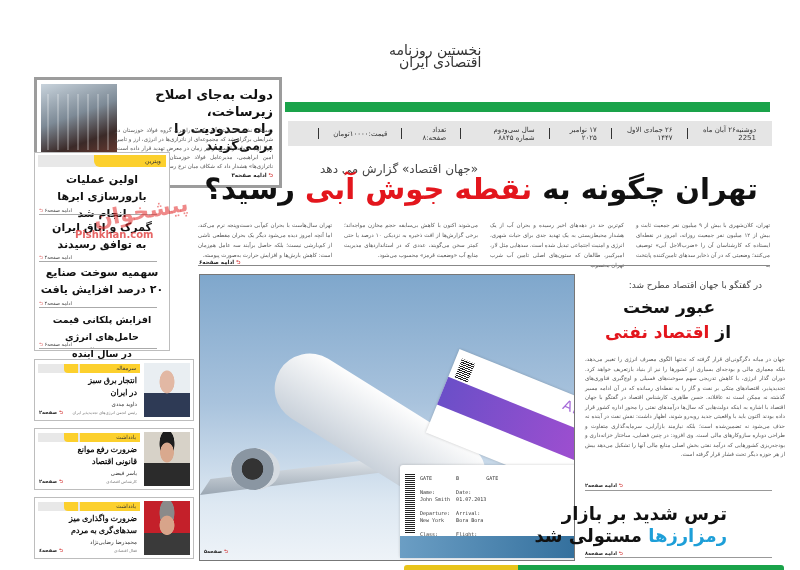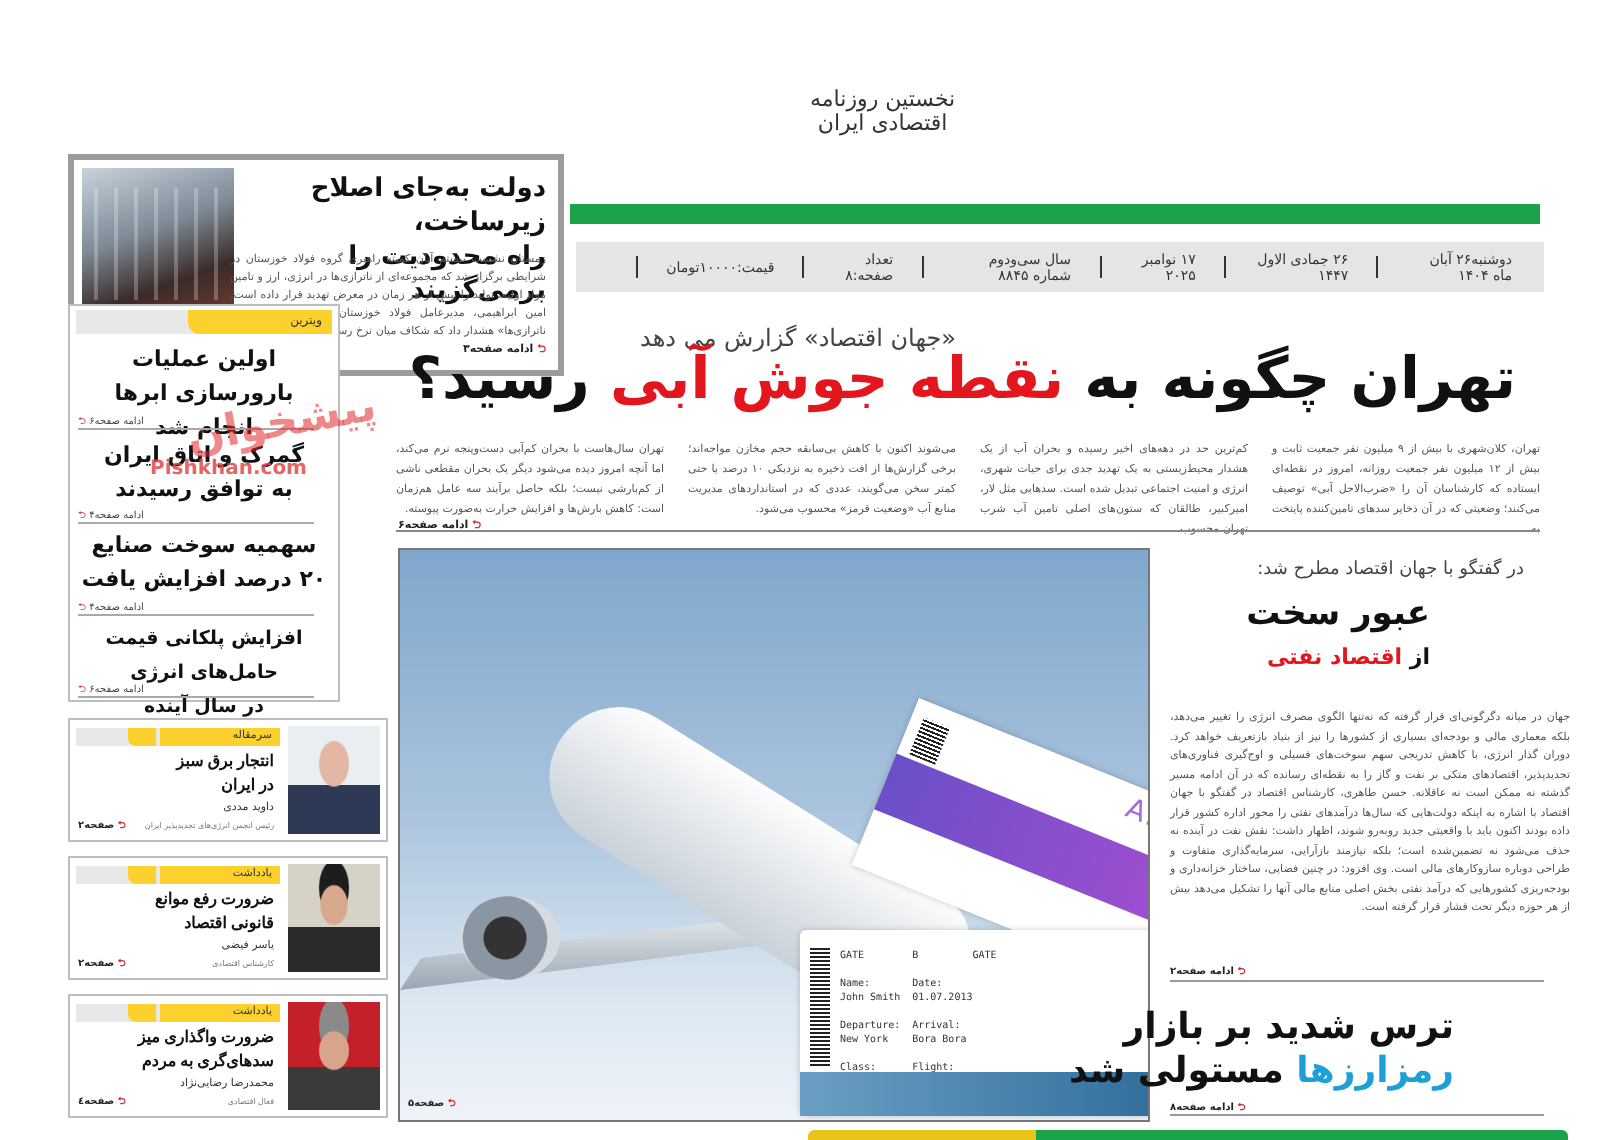--- a/index.html
+++ b/index.html
@@ -4,21 +4,21 @@
 <style>
   * { box-sizing: border-box; margin: 0; padding: 0; }
   html, body { width: 800px; height: 570px; background: #ffffff; overflow: hidden; }
   body { font-family: "DejaVu Sans", sans-serif; color: #1a1a1a; position: relative; direction: rtl; }
   .abs { position: absolute; }
 
   
   .masthead { left: 285px; top: 28px; width: 485px; height: 90px; }
   .logo-text { position: absolute; right: 20px; top: 2px; font-family: "DejaVu Sans", sans-serif; font-weight: bold; font-size: 74px; color: #1aa34a; letter-spacing: -4px; line-height: 84px; }
   .logo-bar { position: absolute; left: 0; right: 0; bottom: 6px; height: 10px; background: #1aa34a; }
-  .tagline { position: absolute; left: 120px; top: 16px; font-size: 11px; color: #333; text-align: center; line-height: 12px; }
+  .tagline { position: absolute; left: 104px; top: 16px; font-size: 14px; color: #333; line-height: 12px; }
 
   .infobar { left: 288px; top: 121px; width: 484px; height: 25px; background: #e5e5e5; display: flex; align-items: center; justify-content: flex-start; padding: 0 16px; gap: 0; font-size: 7px; color: #333; }
   .infobar .sep { width: 1.5px; height: 11px; background: #333; margin: 0 14px; }
 
   
   .teaser { left: 34px; top: 34px; width: 248px; height: 111px; border: 3px solid #9c9c9c; background: #fff; margin-top: 43px; }
   .teaser-img { position: absolute; left: 4px; top: 4px; width: 76px; height: 96px; background: linear-gradient(160deg, #c8d3dc 0%, #7d8a96 35%, #3b2a28 60%, #6b3a30 80%, #2a1e1e 100%); }
   .teaser-img::before { content: ""; position: absolute; inset: 10px 6px 30px 6px; background: repeating-linear-gradient(90deg, rgba(255,255,255,.25) 0 2px, transparent 2px 10px); }
   .teaser-title { position: absolute; right: 6px; top: 6px; width: 156px; font-weight: bold; font-size: 13px; line-height: 17px; text-align: right; color: #111; }
   .teaser-body { position: absolute; right: 6px; top: 46px; width: 158px; font-size: 5.5px; line-height: 9px; color: #555; text-align: justify; }
@@ -67,21 +67,21 @@
   .feature-title-box { position: absolute; right: 10px; top: 10px; width: 183px; height: 95px; background: rgba(255,255,255,.88); }
   .ft-kicker { position: absolute; right: 6px; top: 4px; font-size: 9px; font-weight: bold; color: #222; }
   .ft-line1 { position: absolute; right: 6px; top: 18px; font-size: 23px; font-weight: bold; color: #111; white-space: nowrap; }
   .ft-line2 { position: absolute; right: 6px; top: 52px; font-size: 23px; font-weight: bold; color: #111; white-space: nowrap; }
   .ft-line2 .blue { color: #1e9fd8; }
   .feature-page { position: absolute; left: 4px; bottom: 4px; font-size: 5px; color: #222; font-weight: bold; }
 
   
   .rc-kicker { right: 38px; top: 280px; font-size: 9px; color: #444; }
   .rc-title1 { right: 85px; top: 297px; font-size: 17px; font-weight: bold; color: #111; }
-  .rc-title2 { right: 85px; top: 322px; font-size: 11px; font-weight: bold; color: #111; }
+  .rc-title2 { right: 69px; top: 322px; font-size: 17px; font-weight: bold; color: #111; }
   .rc-title2 .red { color: #e3161d; }
   .rc-body { left: 585px; top: 355px; width: 200px; font-size: 5.5px; line-height: 9.5px; color: #555; text-align: justify; }
   .rc-rule { left: 585px; width: 187px; height: 1px; background: #999; }
   .rc-cont { left: 585px; font-size: 5px; color: #222; font-weight: bold; }
   .rc-b-title1 { right: 73px; top: 503px; font-size: 18px; font-weight: bold; color: #111; white-space: nowrap; }
   .rc-b-title2 { right: 73px; top: 525px; font-size: 18px; font-weight: bold; color: #111; white-space: nowrap; margin-left: 11px; }
   .rc-b-title2 .blue { color: #1e9fd8; }
 
   .bottom-bar { left: 404px; top: 565px; width: 380px; height: 5px; background: linear-gradient(90deg, #e9c41a 0 30%, #1aa34a 30% 100%); border-radius: 3px 3px 0 0; }
 </style>
@@ -90,21 +90,21 @@
 
 <div class="abs masthead">
   <div class="logo-bar"></div>
   <div class="tagline">
     <div>نخستین روزنامه</div>
     <div>اقتصادی ایران</div>
   </div>
 </div>
 
 <div class="abs infobar">
-  <span>دوشنبه۲۶ آبان ماه ۱۴۰۴</span>
+  <span>دوشنبه۲۶ آبان ماه 2251</span>
   <span class="sep"></span>
   <span>۲۶ جمادی الاول ۱۴۴۷</span>
   <span class="sep"></span>
   <span>۱۷ نوامبر ۲۰۲۵</span>
   <span class="sep"></span>
   <span>سال سی‌ودوم شماره ۸۸۴۵</span>
   <span class="sep"></span>
   <span>تعداد صفحه:۸</span>
   <span class="sep"></span>
   <span>قیمت:۱۰۰۰۰تومان</span>

